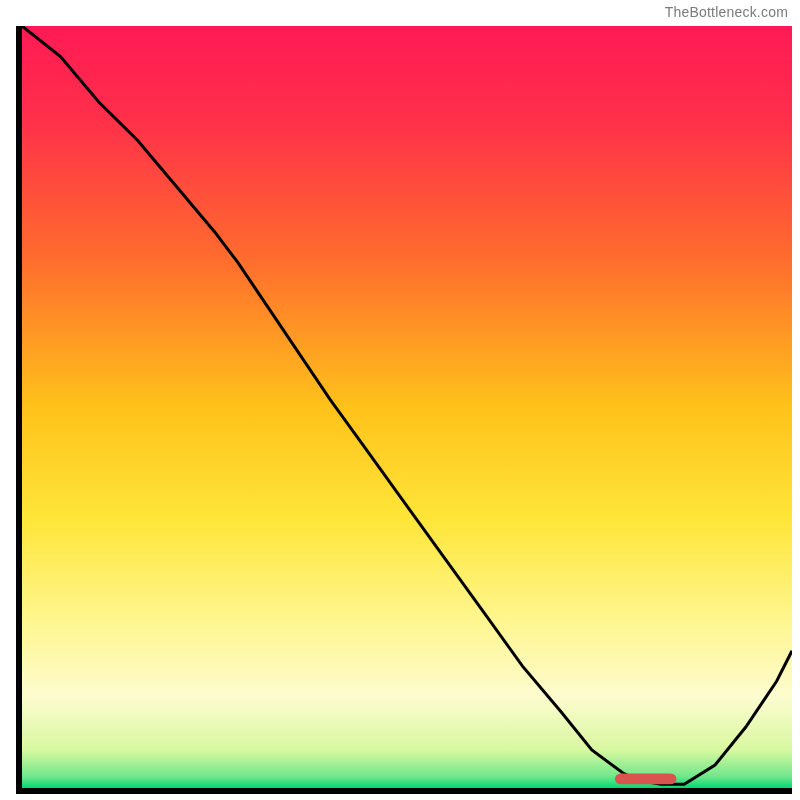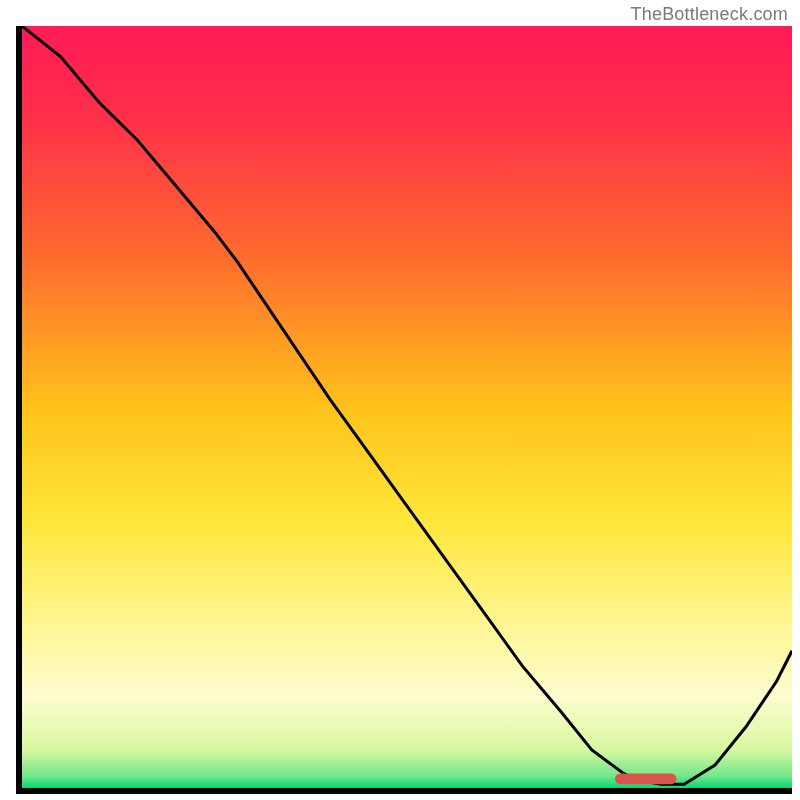--- a/index.html
+++ b/index.html
@@ -13,21 +13,21 @@
   .chart-container {
     position: relative;
     width: 800px;
     height: 800px;
   }
   .watermark {
     position: absolute;
     top: 4px;
     right: 12px;
     color: #7a7a7a;
-    font-size: 18px;
+    font-size: 14px;
     font-weight: 500;
     letter-spacing: 0.2px;
     z-index: 10;
   }
   svg.plot {
     position: absolute;
     left: 0;
     top: 0;
     width: 800px;
     height: 800px;

